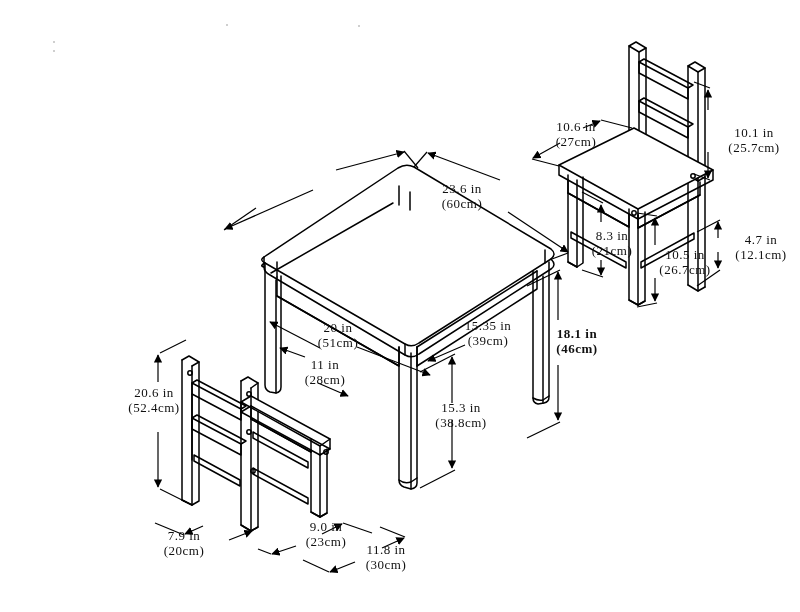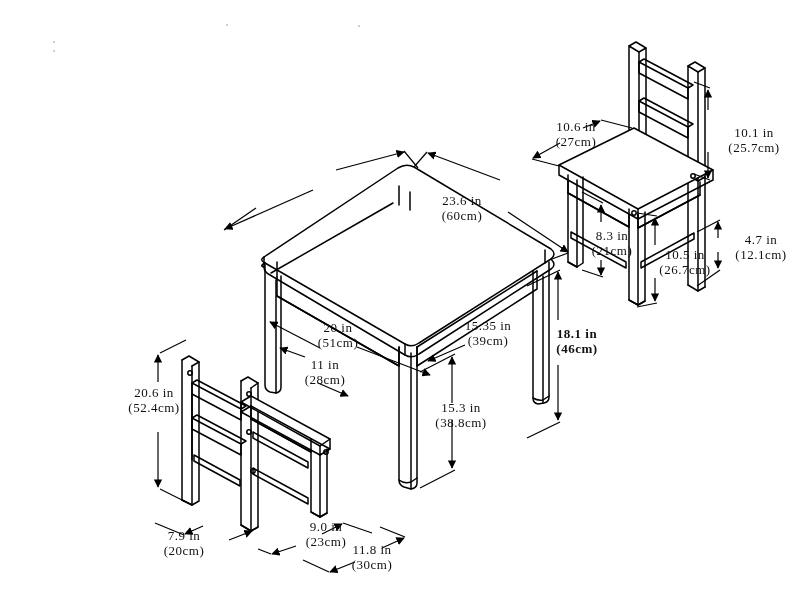--- a/index.html
+++ b/index.html
@@ -267,21 +267,21 @@
       <path d="M 271,554 L 258,549"></path>
 
       <path d="M 382,548 L 404,538" marker-end="url(#arrow)"></path>
       <path d="M 355,562 L 330,572" marker-end="url(#arrow)"></path>
       <path d="M 405,537 L 380,527"></path>
       <path d="M 329,572 L 303,560"></path>
     </g>
   </svg>
 
 
-  <div class="dim-label" style="left:420px; top:181px; width:84px;margin-top:12px;">
+  <div class="dim-label" style="left:420px; top:181px; width:84px;">
     <span class="l1">23.6 in</span>
     <span class="l2">(60cm)</span>
   </div>
 
   <div class="dim-label" style="left:303px; top:320px; width:70px;">
     <span class="l1">20 in</span>
     <span class="l2">(51cm)</span>
   </div>
 
   <div class="dim-label" style="left:292px; top:357px; width:66px;">
@@ -337,21 +337,21 @@
   <div class="dim-label" style="left:150px; top:528px; width:68px;">
     <span class="l1">7.9 in</span>
     <span class="l2">(20cm)</span>
   </div>
 
   <div class="dim-label" style="left:292px; top:519px; width:68px;">
     <span class="l1">9.0 in</span>
     <span class="l2">(23cm)</span>
   </div>
 
-  <div class="dim-label" style="left:334px; top:542px; width:76px;">
+  <div class="dim-label" style="left:348px; top:542px; width:76px;">
     <span class="l1">11.8 in</span>
     <span class="l2">(30cm)</span>
   </div>
 
   <div class="speck" style="left:53px; top:41px;"></div>
   <div class="speck" style="left:53px; top:50px;"></div>
   <div class="speck" style="left:226px; top:24px;"></div>
   <div class="speck" style="left:358px; top:25px;"></div>
 
 </div>

